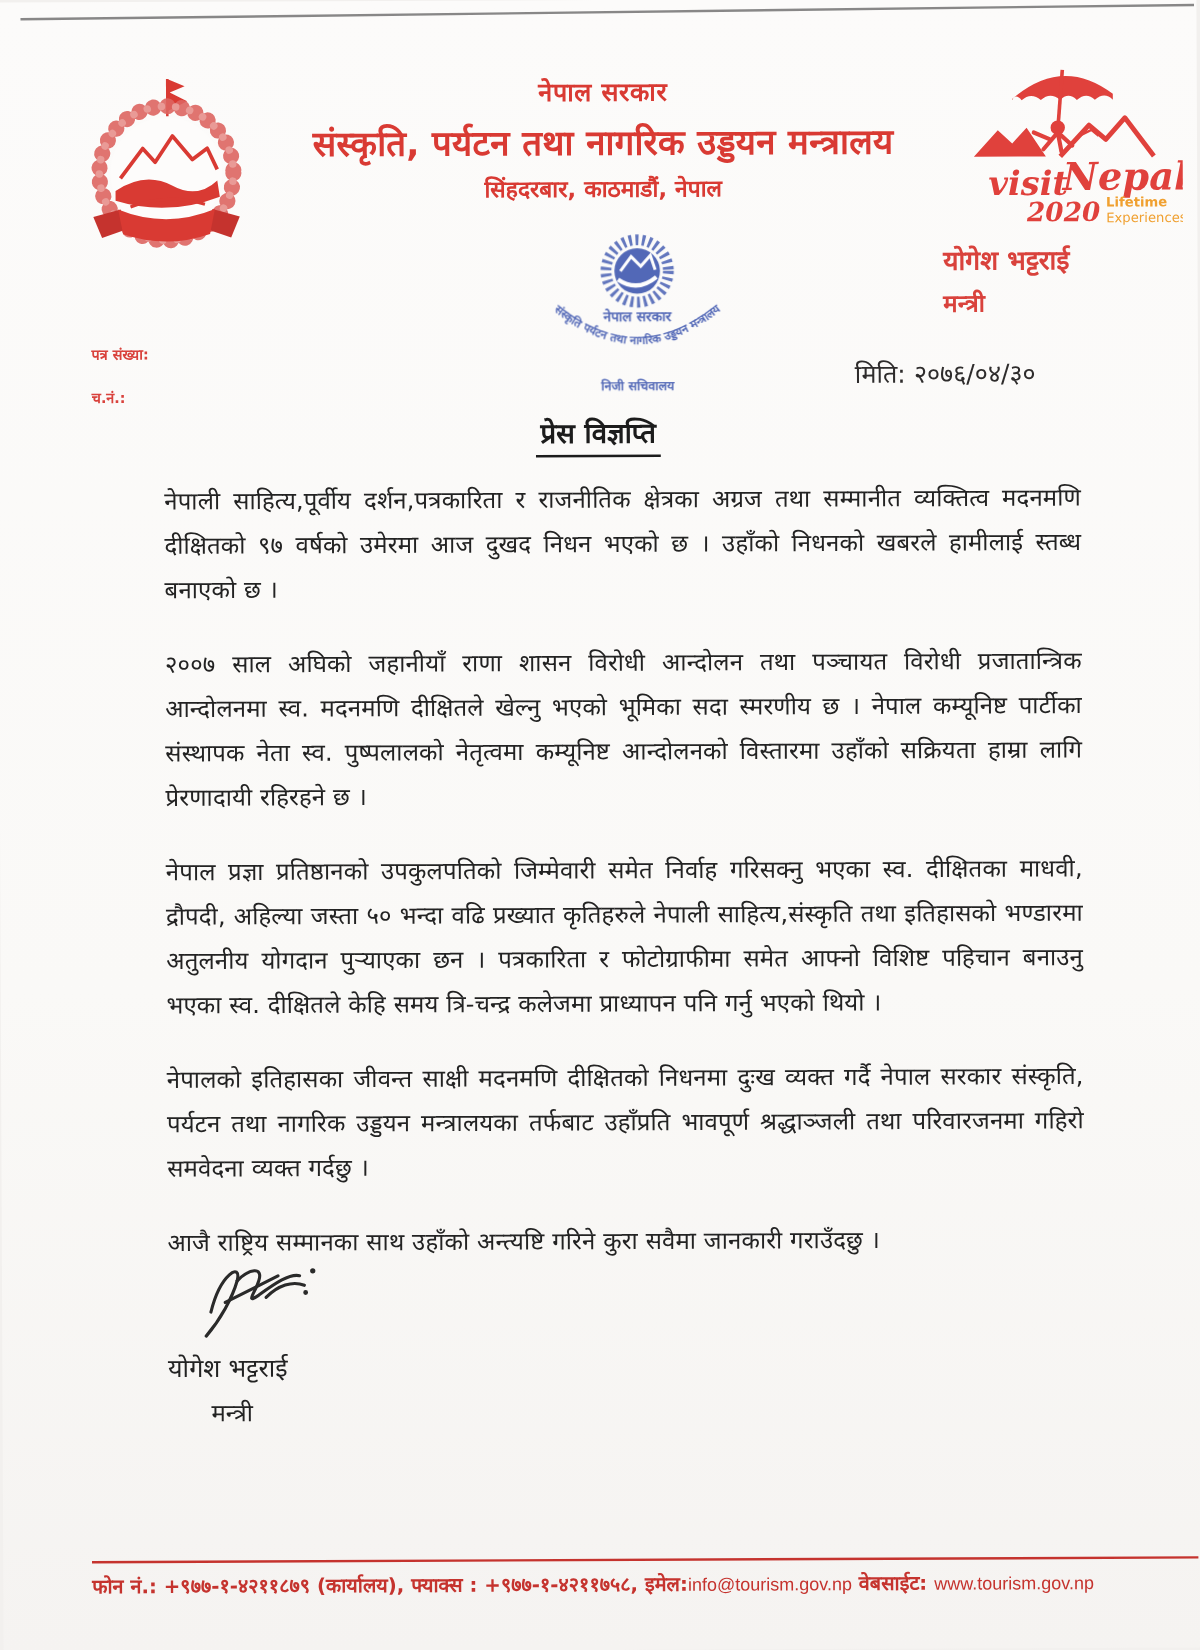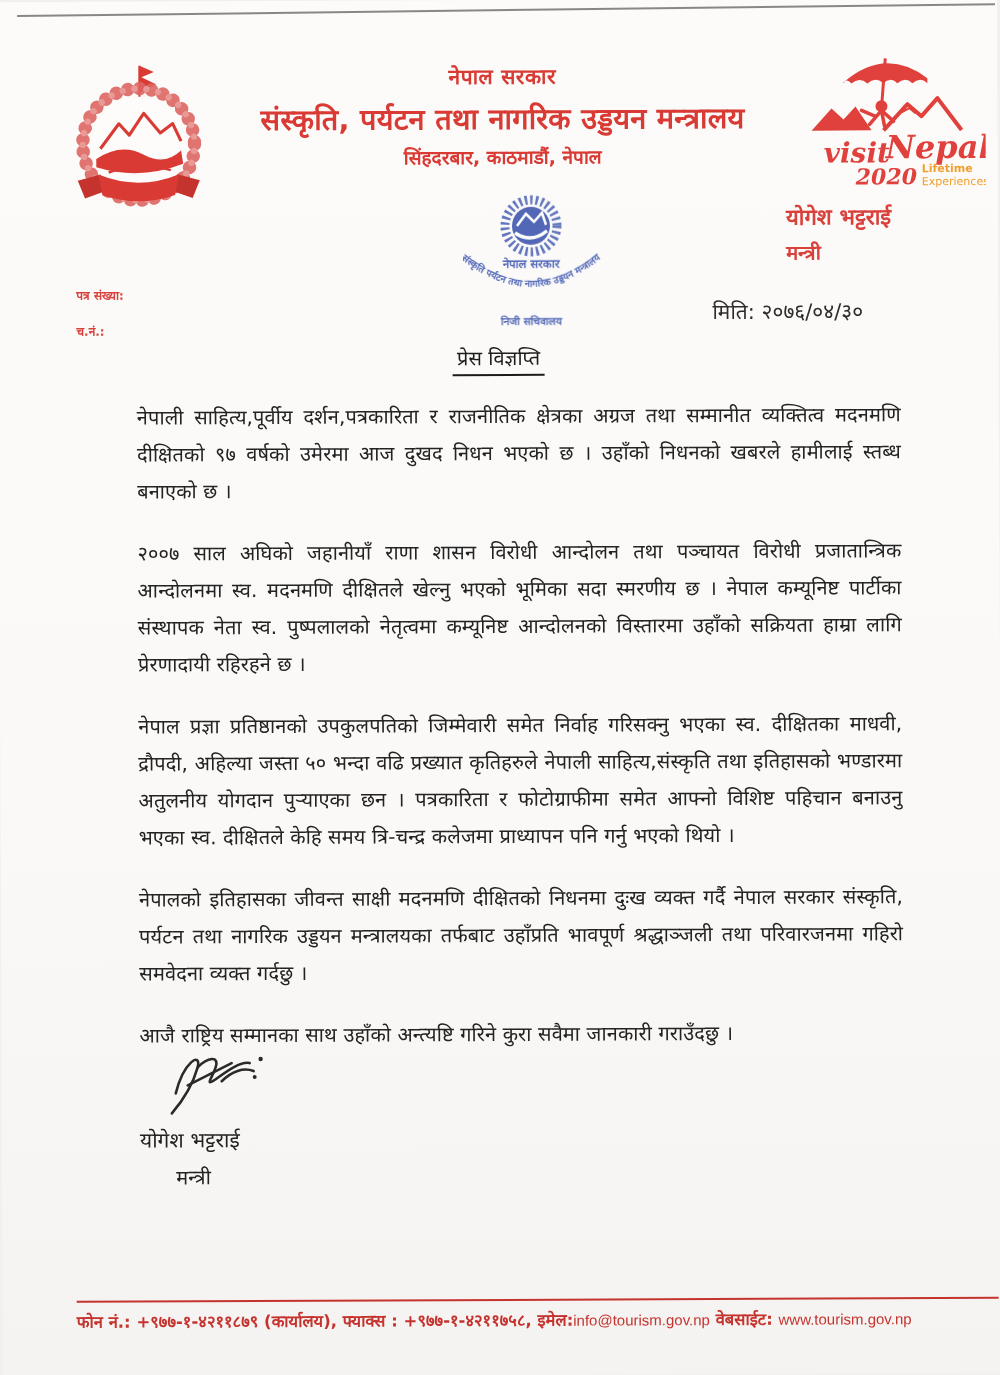--- a/index.html
+++ b/index.html
@@ -31,21 +31,21 @@
   .minister-name{font-size:22px;margin-top:0px;}
   .minister-post{font-size:20px;margin-top:8px;}
   
   .stamp{position:absolute;left:443px;top:192px;width:180px;height:145px;
          filter:blur(0.4px);opacity:.88;}
   
   .meta-left{position:absolute;left:78px;top:276px;color:#d9423c;font-weight:bold;font-size:12px;line-height:36px;}
   .meta-date{position:absolute;left:714px;top:282px;color:#2e2c2c;font-weight:normal;font-size:21px;margin-top:16px;}
   
   .press-title{position:absolute;left:0;top:344px;width:1000px;text-align:center;}
-  .press-title span{display:inline-block;font-size:20px;font-weight:normal;color:#1c1c1c;
+  .press-title span{display:inline-block;font-size:23px;font-weight:bold;color:#1c1c1c;
     border-bottom:2px solid #1c1c1c;padding:0 4px 3px 4px;}
   
   .letter-body{position:absolute;left:138px;top:398px;width:764px;color:#232323;}
   .letter-body p{
     margin:0 0 25px 0;font-size:20px;line-height:37px;text-align:justify;
     font-weight:500;letter-spacing:.1px;
   }
   
   .sig-block{position:absolute;left:138px;top:1046px;color:#222;}
   .sig-svg{width:130px;height:72px;margin-left:18px;}

